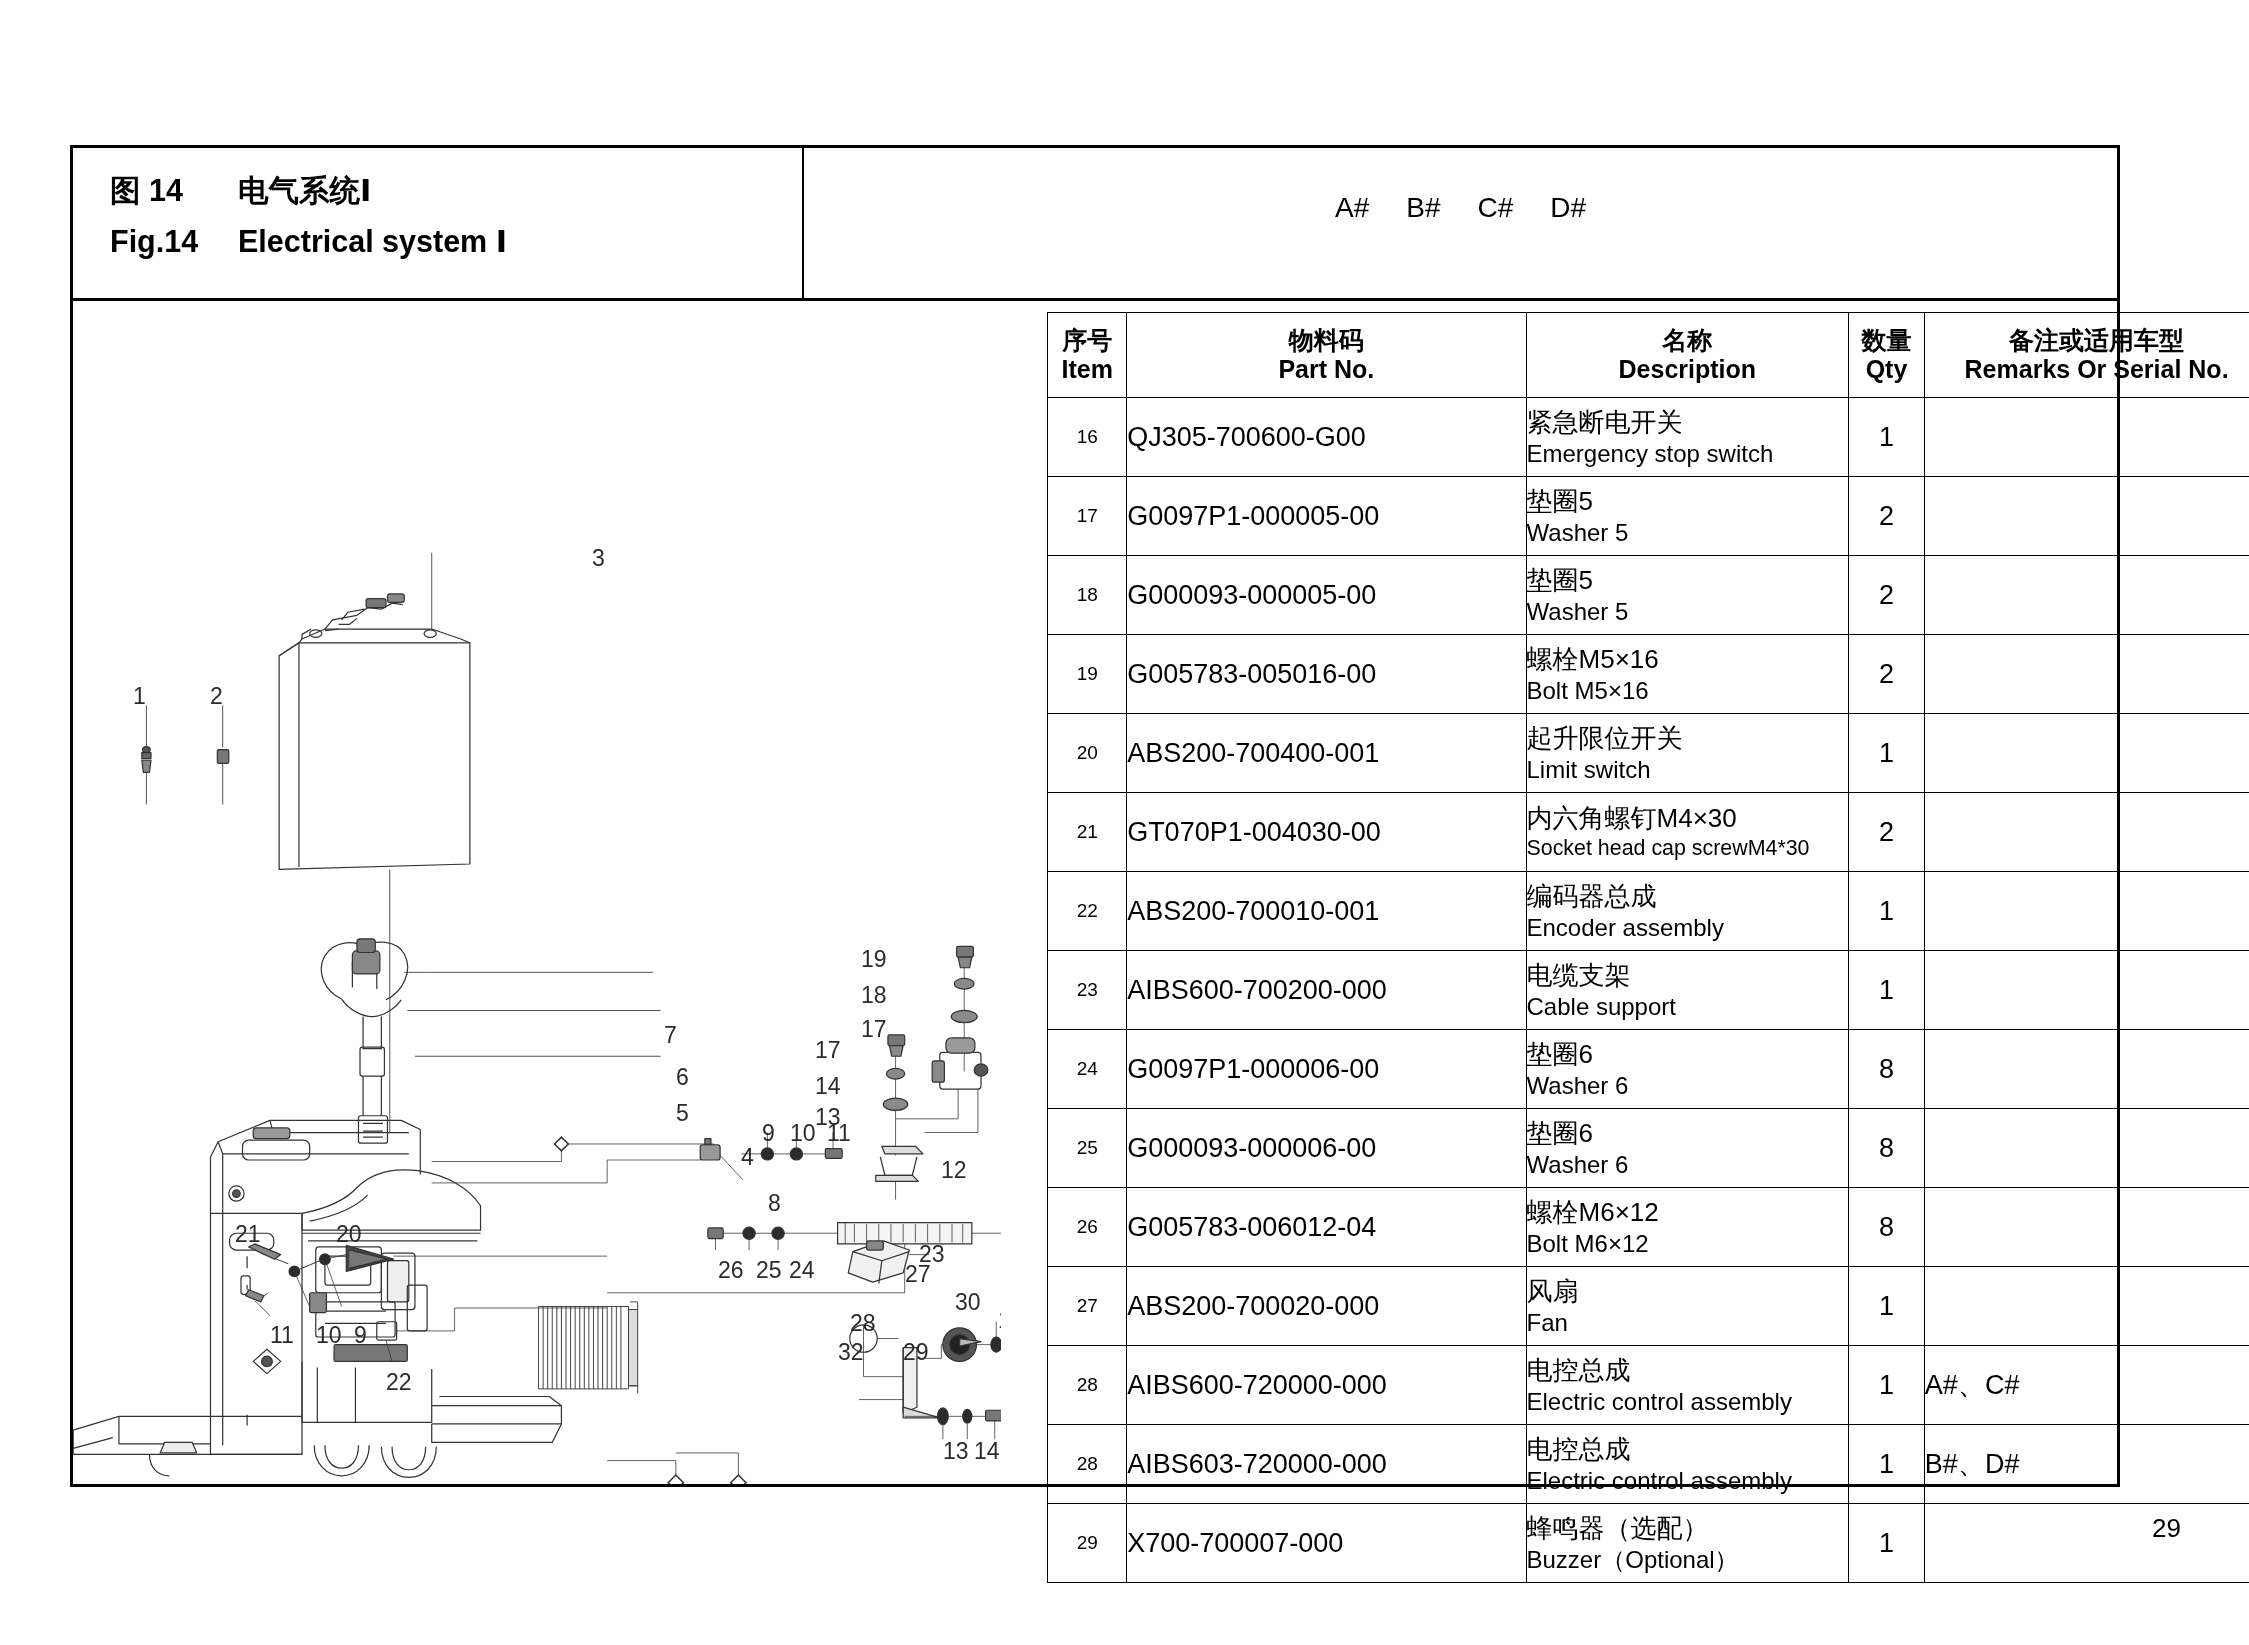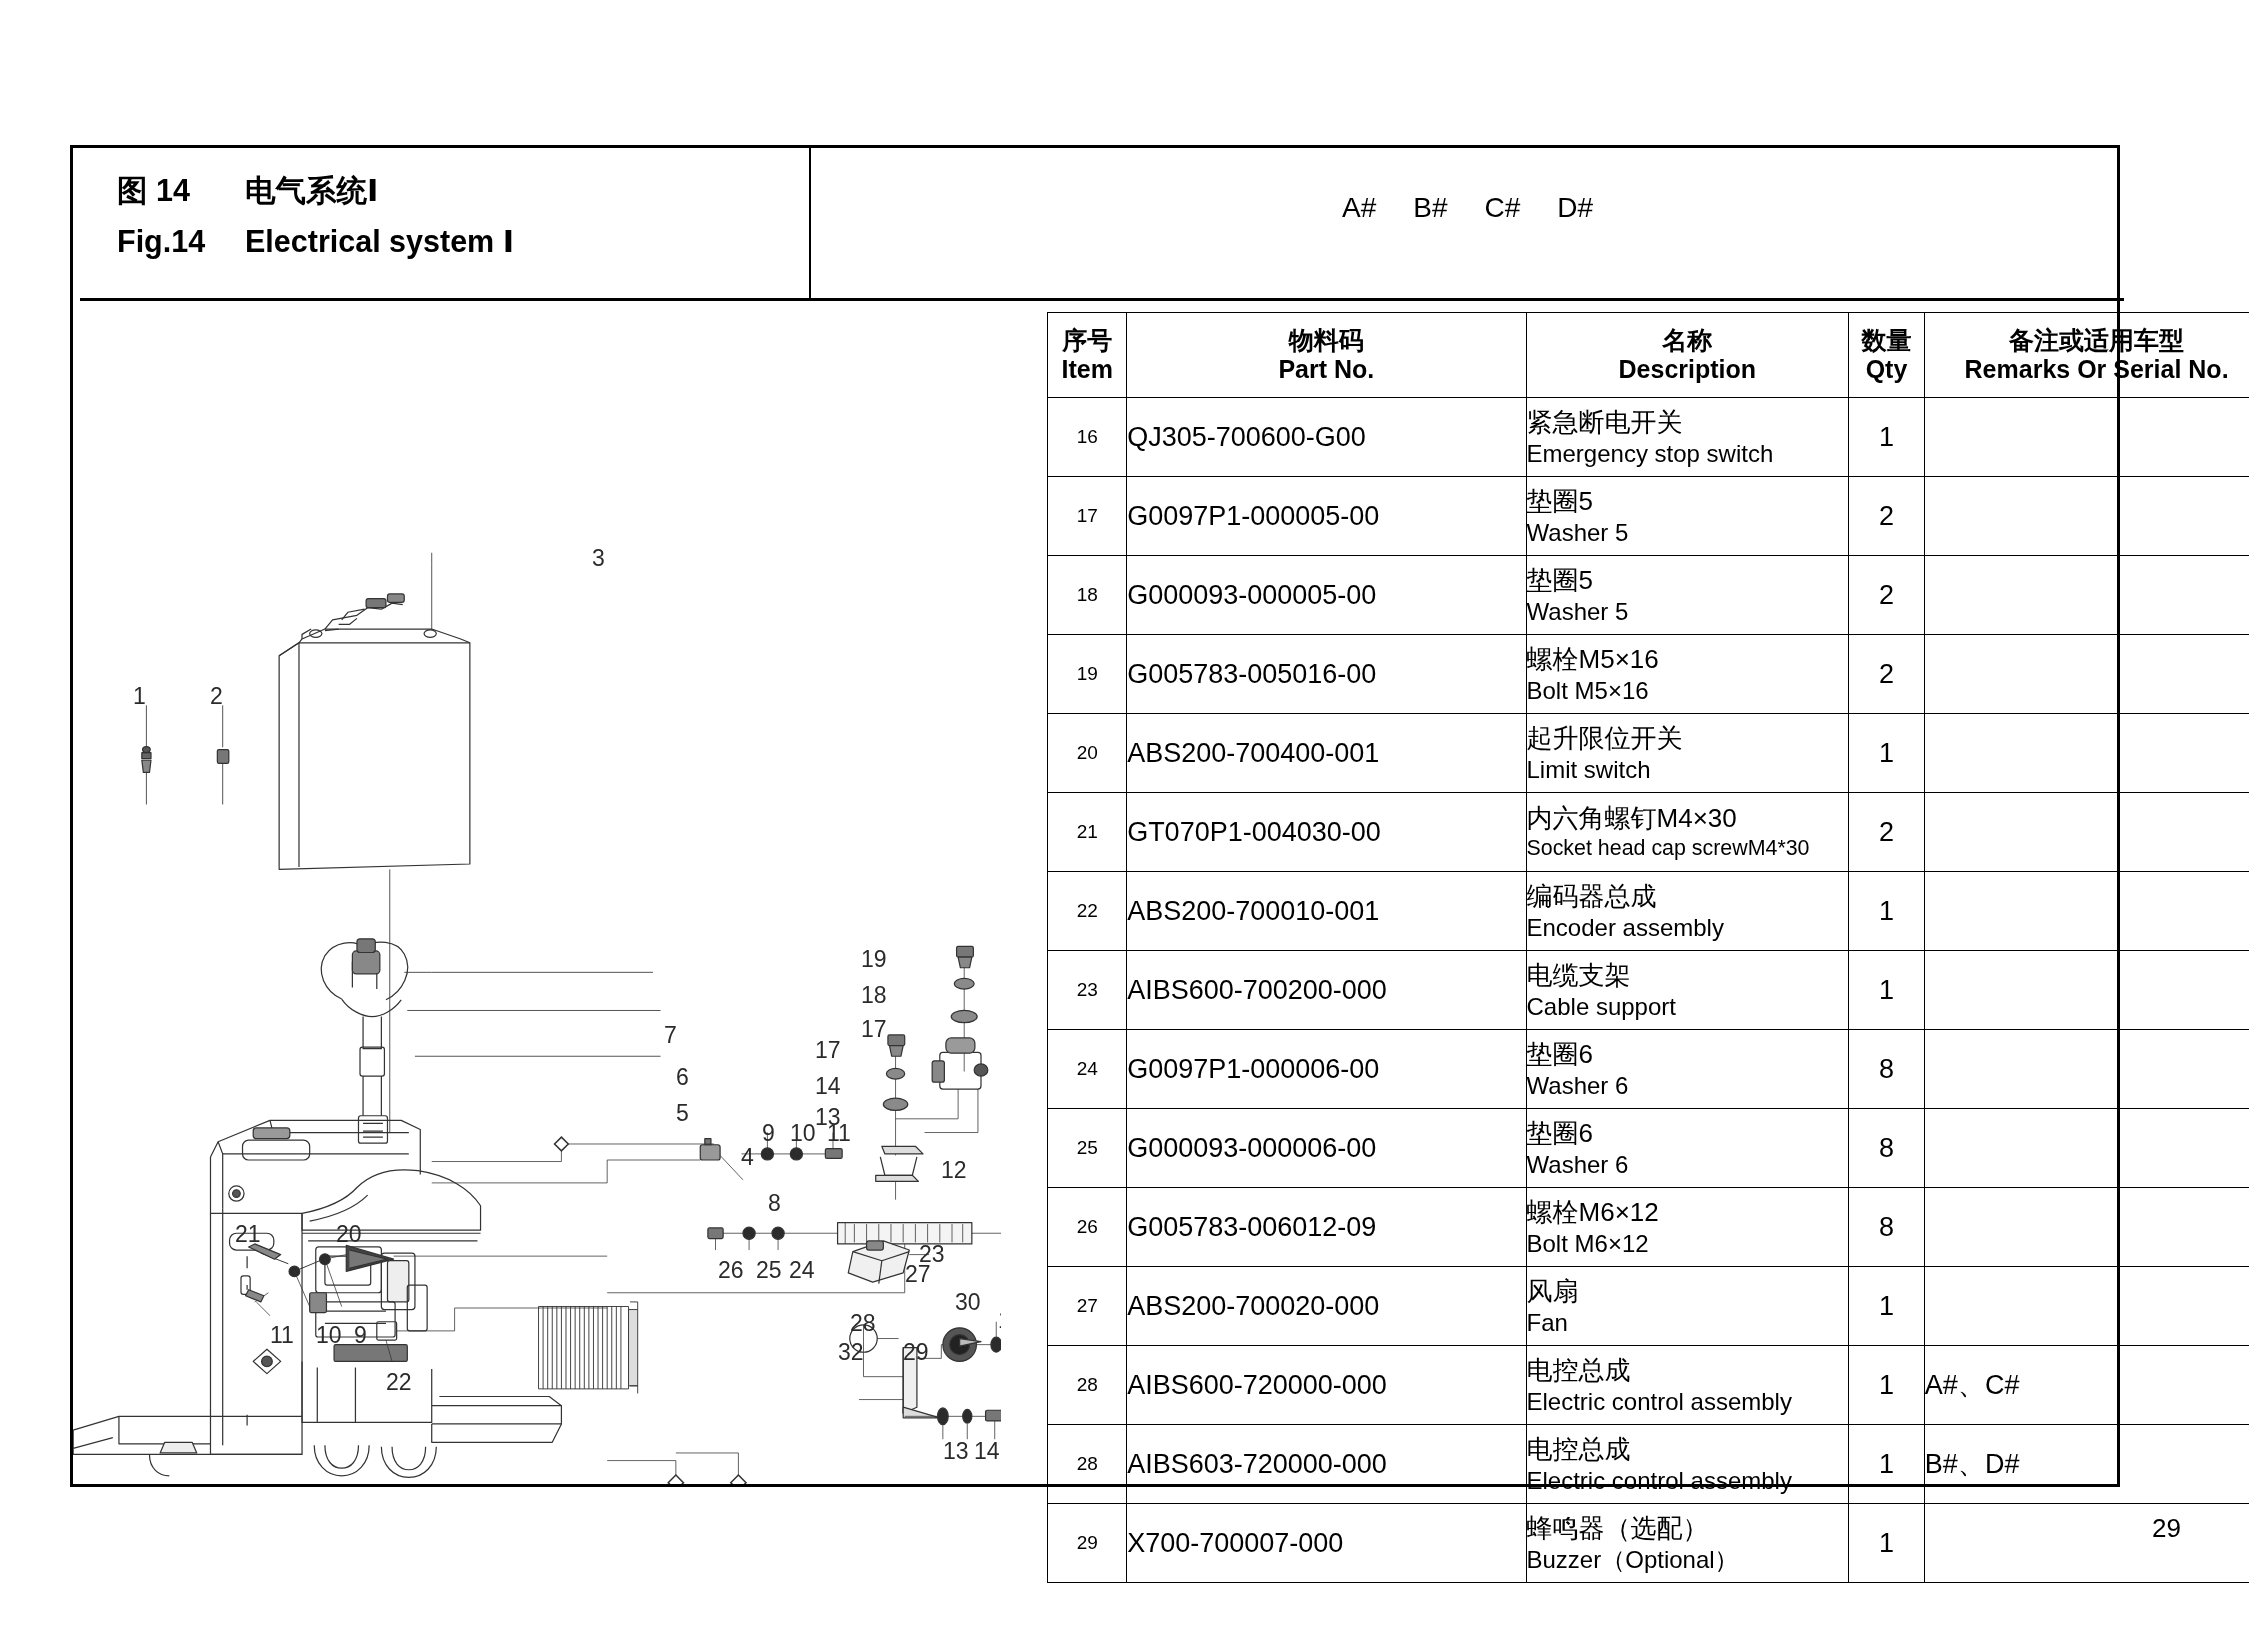--- a/index.html
+++ b/index.html
@@ -31,21 +31,20 @@
   
   #title-band {
     position: absolute;
     left: 0;
     top: 0;
     width: 100%;
     height: 153px;
     border-bottom: 3.8px solid #000;
     box-sizing: border-box;
     display: flex;
-    margin-left: 7px;
   }
   #title-cell {
     width: 731px;
     border-right: 2.3px solid #000;
     box-sizing: border-box;
     padding: 23px 0 0 37px;
   }
   .title-line {
     display: flex;
     align-items: baseline;
@@ -589,21 +588,21 @@
               <td class="part">G000093-000006-00</td>
               <td class="desc">
                 <div class="desc-cn">垫圈6</div>
                 <div class="desc-en">Washer 6</div>
               </td>
               <td class="qty">8</td>
               <td class="remarks"></td>
             </tr>
             <tr>
               <td class="item">26</td>
-              <td class="part">G005783-006012-09</td>
+              <td class="part">G005783-006012-04</td>
               <td class="desc">
                 <div class="desc-cn">螺栓M6×12</div>
                 <div class="desc-en">Bolt M6×12</div>
               </td>
               <td class="qty">8</td>
               <td class="remarks"></td>
             </tr>
             <tr>
               <td class="item">27</td>
               <td class="part">ABS200-700020-000</td>

